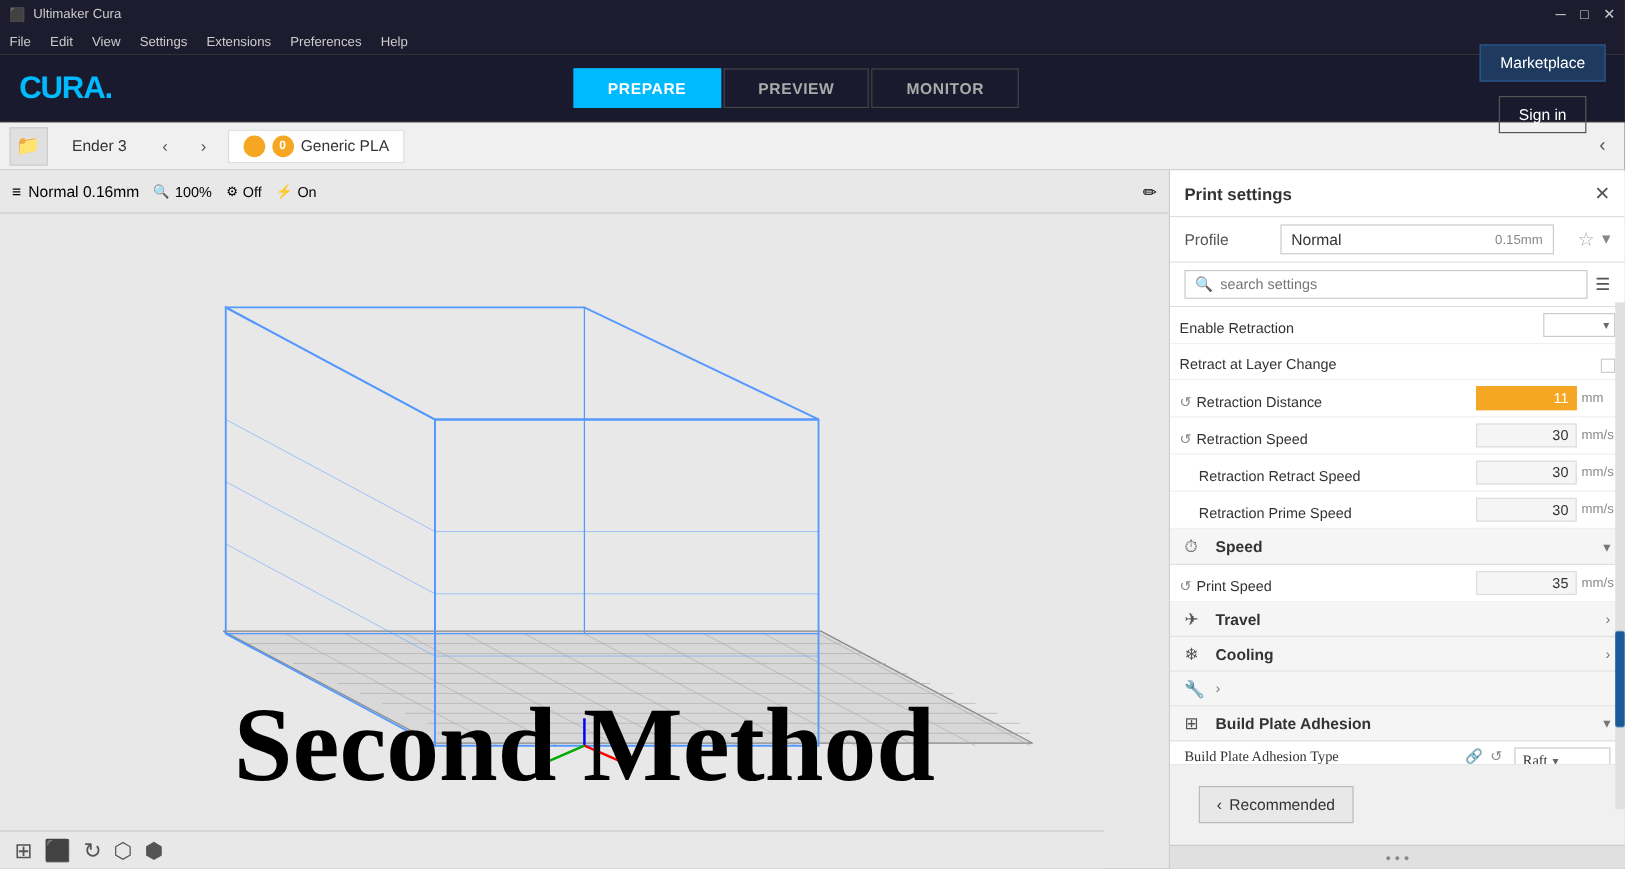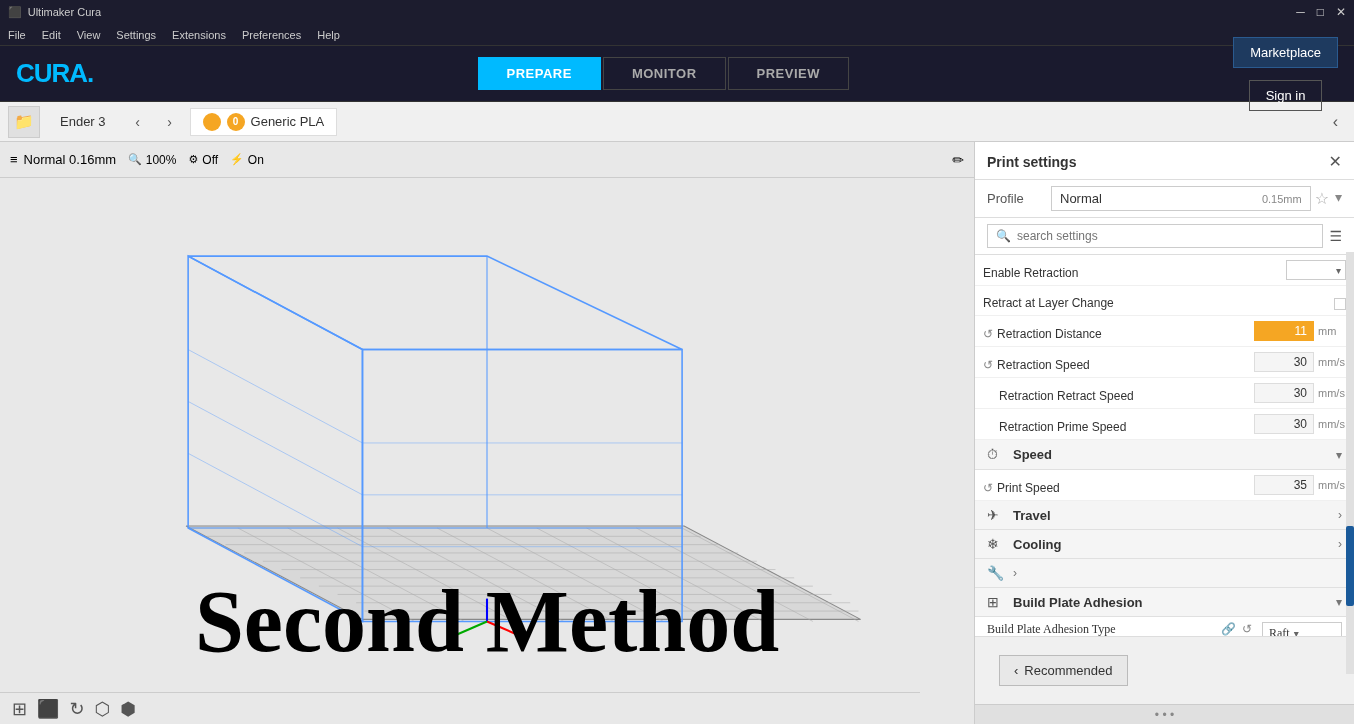--- a/index.html
+++ b/index.html
@@ -203,21 +203,21 @@
       color: #333;
     }
     .close-btn { cursor: pointer; font-size: 16px; color: #555; }
 
     
     .profile-row {
       background: #fff;
       padding: 6px 12px;
       display: flex;
       align-items: center;
-      gap: 4px;
+      gap: 20px;
       border-bottom: 1px solid #ddd;
       justify-content: flex-end;
     }
     .profile-label { font-size: 13px; color: #555; width: 60px; }
     .profile-select {
       flex: 1;
       background: #fff;
       border: 1px solid #ccc;
       padding: 4px 8px;
       font-size: 13px;
@@ -286,21 +286,21 @@
       display: flex;
       align-items: center;
       gap: 4px;
     }
     .setting-value {
       background: #f5f5f5;
       border: 1px solid #ddd;
       padding: 2px 6px;
       font-size: 12px;
       color: #333;
-      width: 60px;
+      width: 84px;
       text-align: right;
     }
     .setting-value.highlighted {
       background: #f5a623;
       border-color: #f5a623;
       color: #fff;
     }
     .setting-unit { font-size: 11px; color: #888; width: 28px; }
     .reset-icon { font-size: 12px; color: #888; cursor: pointer; margin-right: 4px; }
 
@@ -417,22 +417,22 @@
   <span class="menu-item">Preferences</span>
   <span class="menu-item">Help</span>
 </div>
 
 <div class="top-header">
   <div class="logo">
     <span style="color:#00baff;">CURA</span><span style="color:#00baff;">.</span>
   </div>
   <div class="nav-tabs">
     <button class="nav-tab active">PREPARE</button>
+    <button class="nav-tab">PREVIEW</button>
     <button class="nav-tab">MONITOR</button>
-    <button class="nav-tab">PREVIEW</button>
   </div>
   <div class="header-right">
     <button class="marketplace-btn">Marketplace</button>
     <button class="signin-btn">Sign in</button>
   </div>
 </div>
 
 <div class="sub-header">
   <div class="sub-header-left">
     <div class="folder-icon-btn">

